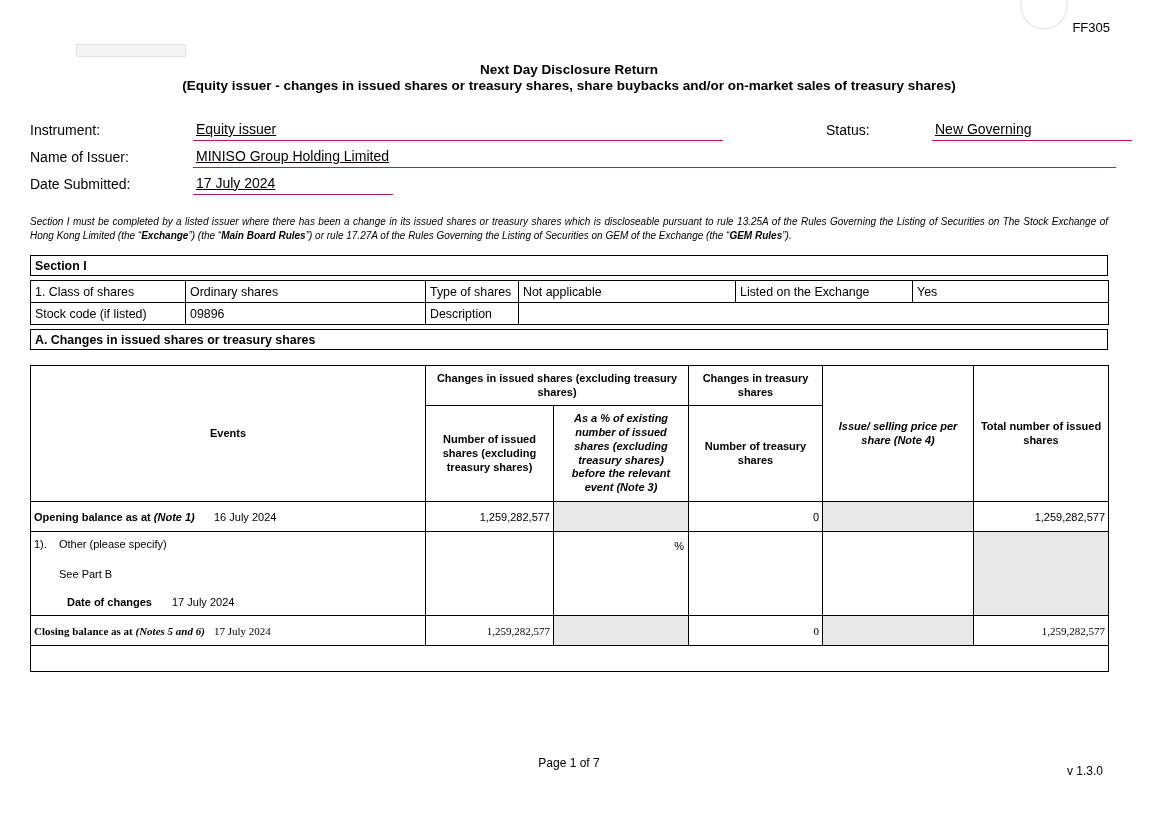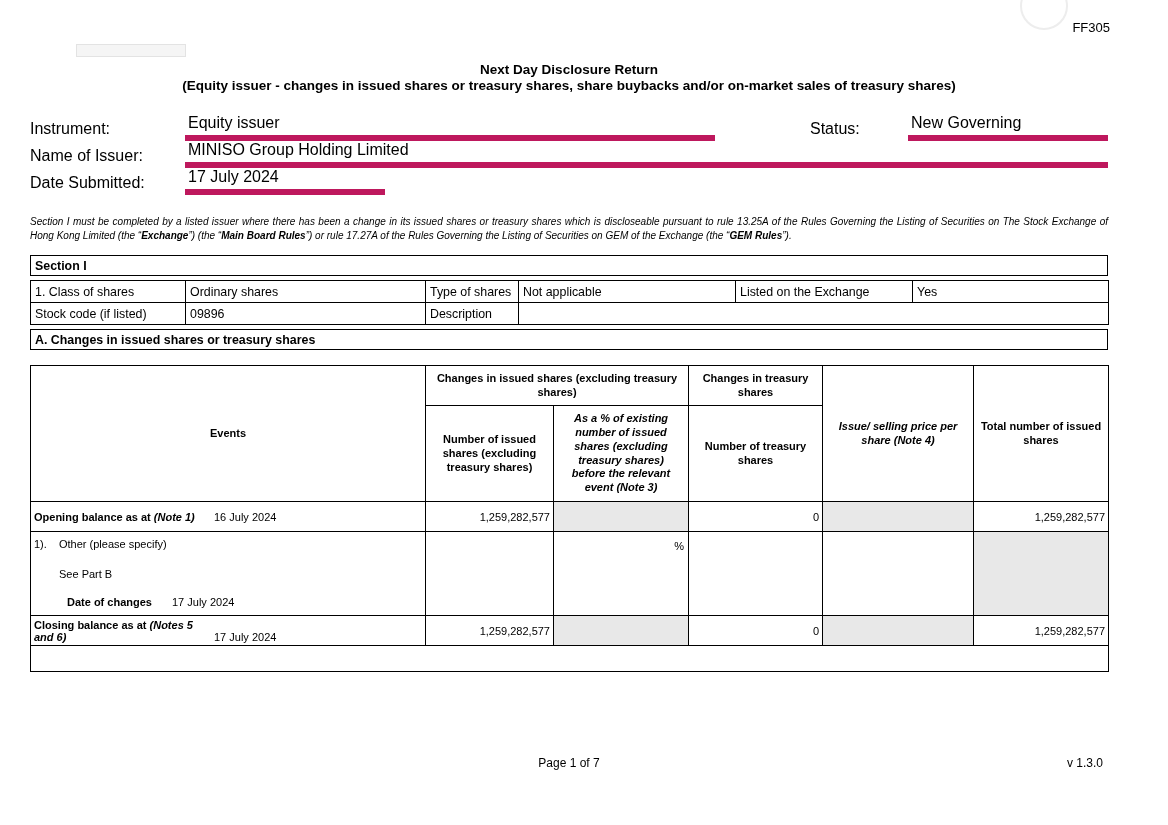--- a/index.html
+++ b/index.html
@@ -15,23 +15,23 @@
   .form-code { position: absolute; top: 20px; right: 58px; font-size: 13px; }
   .ghost-box { position: absolute; top: 44px; left: 76px; width: 110px; height: 13px; background: #f5f5f5; border: 1px solid #e3e3e3; }
   .ghost-arc { position: absolute; top: -18px; right: 100px; width: 48px; height: 48px; border: 2px solid #ededed; border-radius: 50%; }
 
   .content { padding: 62px 60px 0 30px; }
 
   .title-block { text-align: center; line-height: 1.18; }
   .title, .subtitle { font-size: 13.5px; font-weight: bold; }
 
   .meta { margin-top: 20px; }
-  .meta-row { display: flex; align-items: flex-end; height: 27px; font-size: 16px; }
+  .meta-row { display: flex; align-items: flex-end; height: 27px; font-size: 14px; gap: 8px; }
   .meta-label { width: 155px; padding-bottom: 3px; flex: none; }
-  .field { border-bottom: 6px solid #be185d; padding: 0 0 3px 3px; flex: none; white-space: nowrap; overflow: hidden; }
+  .field { border-bottom: 1px solid #be185d; padding: 0 0 3px 3px; flex: none; white-space: nowrap; overflow: hidden; text-decoration: underline; }
   .f-instrument { width: 530px; }
   .status-label { margin-left: 95px; width: 98px; padding-bottom: 3px; flex: none; }
   .f-status { width: 200px; }
   .f-issuer { width: 923px; }
   .f-date { width: 200px; }
 
   .intro { margin-top: 20px; font-size: 10px; font-style: italic; text-align: justify; line-height: 1.42; }
   .intro .b { font-weight: bold; }
 
   table { border-collapse: collapse; table-layout: fixed; width: 1078px; }
@@ -47,37 +47,37 @@
   .mt { margin-top: 15px; }
   .mt td { font-size: 11px; }
   .hc { font-weight: bold; text-align: center; line-height: 1.25; padding: 2px 6px; }
   .hrow1 { height: 40px; }
   .hrow2 { height: 96px; }
   .pct-h { font-style: italic; font-size: 10.5px; }
   .price-h { font-style: italic; }
 
   .r-open { height: 30px; }
   .r-event { height: 84px; }
-  .r-close { height: 30px; }
+  .r-close { height: 30px; font-family: Liberation Serif, serif; }
   .r-empty { height: 26px; }
 
   .num { font-size: 10px; text-align: right; padding-right: 3px; }
   .shade { background: #e8e8e8; }
   .ev-cell { font-size: 10px; padding: 2px 3px; }
   .ev-label { display: inline-block; width: 180px; font-weight: bold; }
   .tall { vertical-align: top; }
   .line1 { margin-top: 4px; }
   .line2 { margin-top: 18px; margin-left: 25px; }
   .line3 { margin-top: 16px; margin-left: 25px; padding-left: 8px; }
   .idx { display: inline-block; width: 25px; }
   .dl { display: inline-block; width: 105px; font-weight: bold; }
   .pct-top { vertical-align: top; text-align: right; padding: 8px 4px 0 0; font-size: 10px; }
 
   .footer { position: relative; margin-top: 84px; font-size: 12px; text-align: center; }
-  .version { position: absolute; right: 5px; top: 0; }
+  .version { position: absolute; right: 5px; top: 8px; }
 </style>
 </head>
 <body>
 
 <div>
 
   <div class="ghost-arc"></div>
   <div class="ghost-box"></div>
   <div class="form-code">FF305</div>
 

